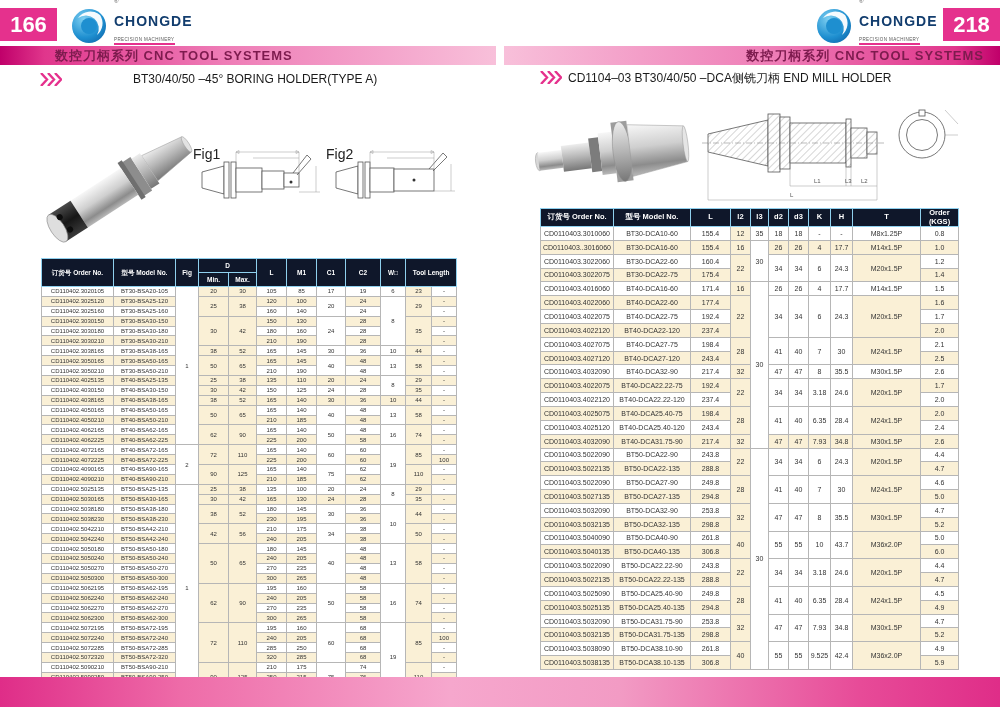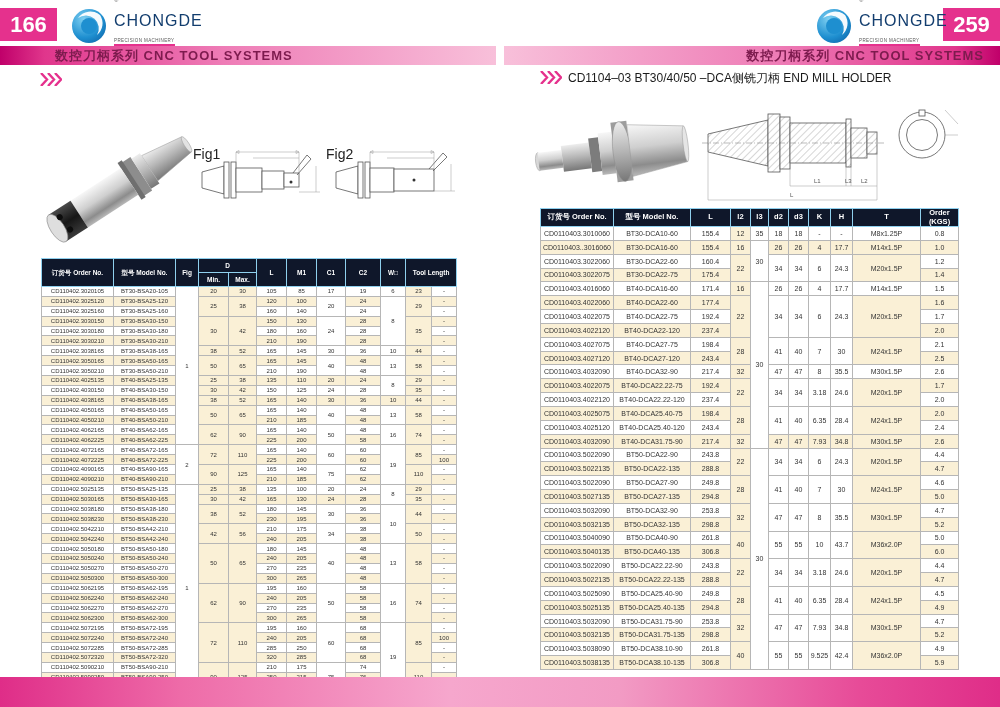--- a/index.html
+++ b/index.html
@@ -8,21 +8,21 @@
 
   .pn{position:absolute;width:57px;height:33px;background:#e5318d;color:#fff;
       font-size:22px;font-weight:bold;display:flex;align-items:center;justify-content:center}
   #pn-left{left:0;top:8px}
   #pn-right{left:943px;top:8px}
 
   .logo{position:absolute;top:3px;width:150px;height:44px;display:flex;align-items:center}
   #logo-left{left:70px}
   #logo-right{left:815px}
   .logo-txt{margin-left:4px;line-height:1}
-  .logo-brand{font-size:16px;font-weight:normal;color:#123d6e;letter-spacing:1px}
+  .logo-brand{font-size:14px;font-weight:bold;color:#123d6e;letter-spacing:1px}
   .logo-tag{font-size:4.5px;color:#555;letter-spacing:.4px;border-bottom:2px solid #e5318d;
             display:inline-block;padding-bottom:1px;margin-top:1px}
   .logo-cn{font-size:5px;color:#777;margin-top:2px}
   .logo-reg{font-size:6px;color:#555;vertical-align:top}
 
   .band{position:absolute;top:46px;width:496px;height:19px;box-sizing:border-box;display:flex;
         align-items:center;font-size:13px;font-weight:bold;color:#7d1b4e;letter-spacing:1px}
   #band-left{left:0;background:linear-gradient(90deg,#c0006a 0%,#e0368c 9%,#ee7cb6 45%,#f8c0da 100%);
              padding-left:55px}
   #band-right{left:504px;background:linear-gradient(270deg,#c0006a 0%,#e0368c 9%,#ee7cb6 45%,#f8c0da 100%);
@@ -105,20 +105,21 @@
   </div>
 </div>
 
 <div class="band" id="band-left">数控刀柄系列  CNC TOOL  SYSTEMS</div>
 
 <div class="title-row" style="left:40px;top:72px">
   <svg class="chev" width="22" height="13" viewBox="0 0 22 13">
     <path d="M1 0 L7 6.5 L1 13 M8 0 L14 6.5 L8 13 M15 0 L21 6.5 L15 13" fill="none" stroke="#e5318d" stroke-width="2.4"></path>
   </svg>
   <div>
+    <div class="t-sub">BT30/40/50 –45°  BORING HOLDER(TYPE A)</div>
   </div>
 </div>
 
 <svg class="art" style="left:30px;top:108px" width="195" height="150" viewBox="0 0 195 150">
   <g transform="rotate(-33 97 75)">
     <polygon points="124,60 168,66 168,84 124,90" fill="url(#metal2)" stroke="#9a9a9a" stroke-width="0.5"></polygon>
     <ellipse cx="168" cy="75" rx="2.5" ry="9" fill="#e2e2e2" stroke="#9a9a9a" stroke-width="0.5"></ellipse>
     <rect x="104" y="55" width="10" height="40" fill="#8d8d8d"></rect>
     <rect x="114" y="57" width="10" height="36" fill="url(#metal2)"></rect>
     <rect x="100" y="53" width="5" height="44" fill="#6f6f6f"></rect>
@@ -652,21 +653,21 @@
         <td class="white">BT50-BSA105-285</td>
         <td class="white">1</td>
         <td class="white">285</td>
         <td class="white">250</td>
         <td class="white">76</td>
         <td class="white">150</td>
       </tr>
     </tbody>
   </table>
 
-<div class="pn" id="pn-right">259</div>
+<div class="pn" id="pn-right">218</div>
 
 <div class="logo" id="logo-right">
   <svg width="40" height="42" viewBox="0 0 40 42">
     <circle cx="19" cy="22" r="17" fill="url(#globe)"></circle>
     <path d="M30 11 A15 15 0 0 0 8 14 A13 13 0 0 1 27 31 A15 15 0 0 0 30 11" fill="#fff" opacity="0.95"></path>
     <circle cx="19" cy="22" r="8" fill="#1e8fd0"></circle>
   </svg>
   <div class="logo-txt">
     <span class="logo-reg">®</span>
     <div class="logo-brand">CHONGDE</div>

